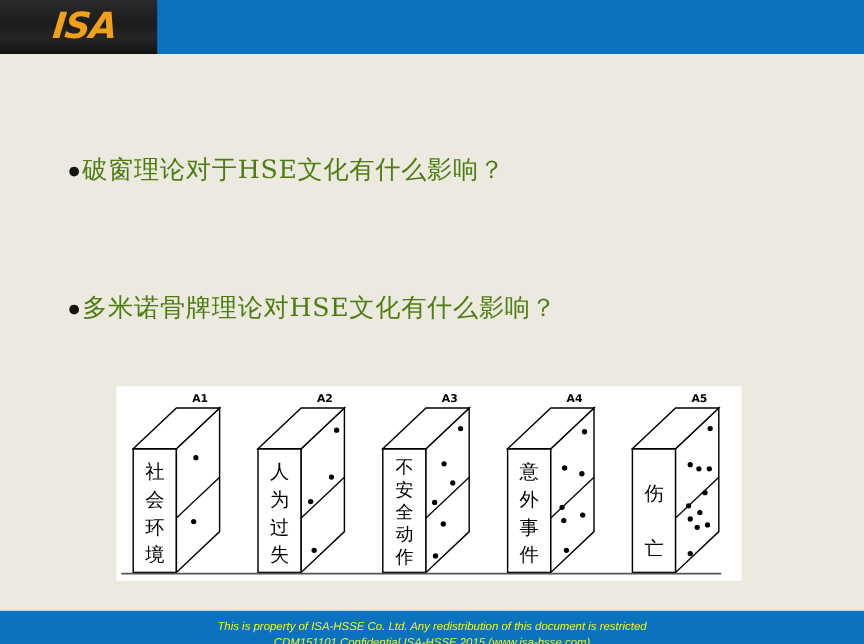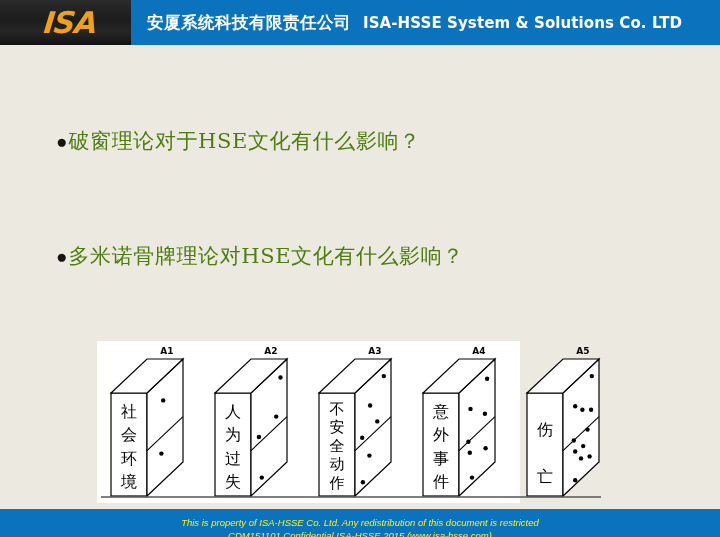--- a/index.html
+++ b/index.html
@@ -102,22 +102,22 @@
     letter-spacing: 0.6px;
     color: #4d7c0f;
   }
   #bullet-1 { top: 131px; }
   #bullet-2 { top: 246px; }
 
   
   .figure {
     position: absolute;
     left: 97px;
-    top: 341px;
-    width: 423px;
+    top: 322px;
+    width: 521px;
     height: 162px;
     background: #ffffff;
   }
   .figure svg { display: block; }
 
   
   .footer {
     position: absolute;
     left: 0;
     top: 509px;
@@ -140,24 +140,20 @@
 </style>
 </head>
 <body>
 
 <div class="slide">
 
   <div class="header">
     <div class="header-bar"></div>
     <div class="logo">
       <span class="logo-text">ISA</span>
-    </div>
-    <div class="header-title">
-      <span class="title-cn">安厦系统科技有限责任公司</span>
-      <span class="title-en">ISA-HSSE  System &amp; Solutions Co. LTD</span>
     </div>
   </div>
 
   <div class="bullet" id="bullet-1">
     <span class="dot">●</span>
     <span class="btext">破窗理论对于HSE文化有什么影响？</span>
   </div>
 
   <div class="bullet" id="bullet-2">
     <span class="dot">●</span>

